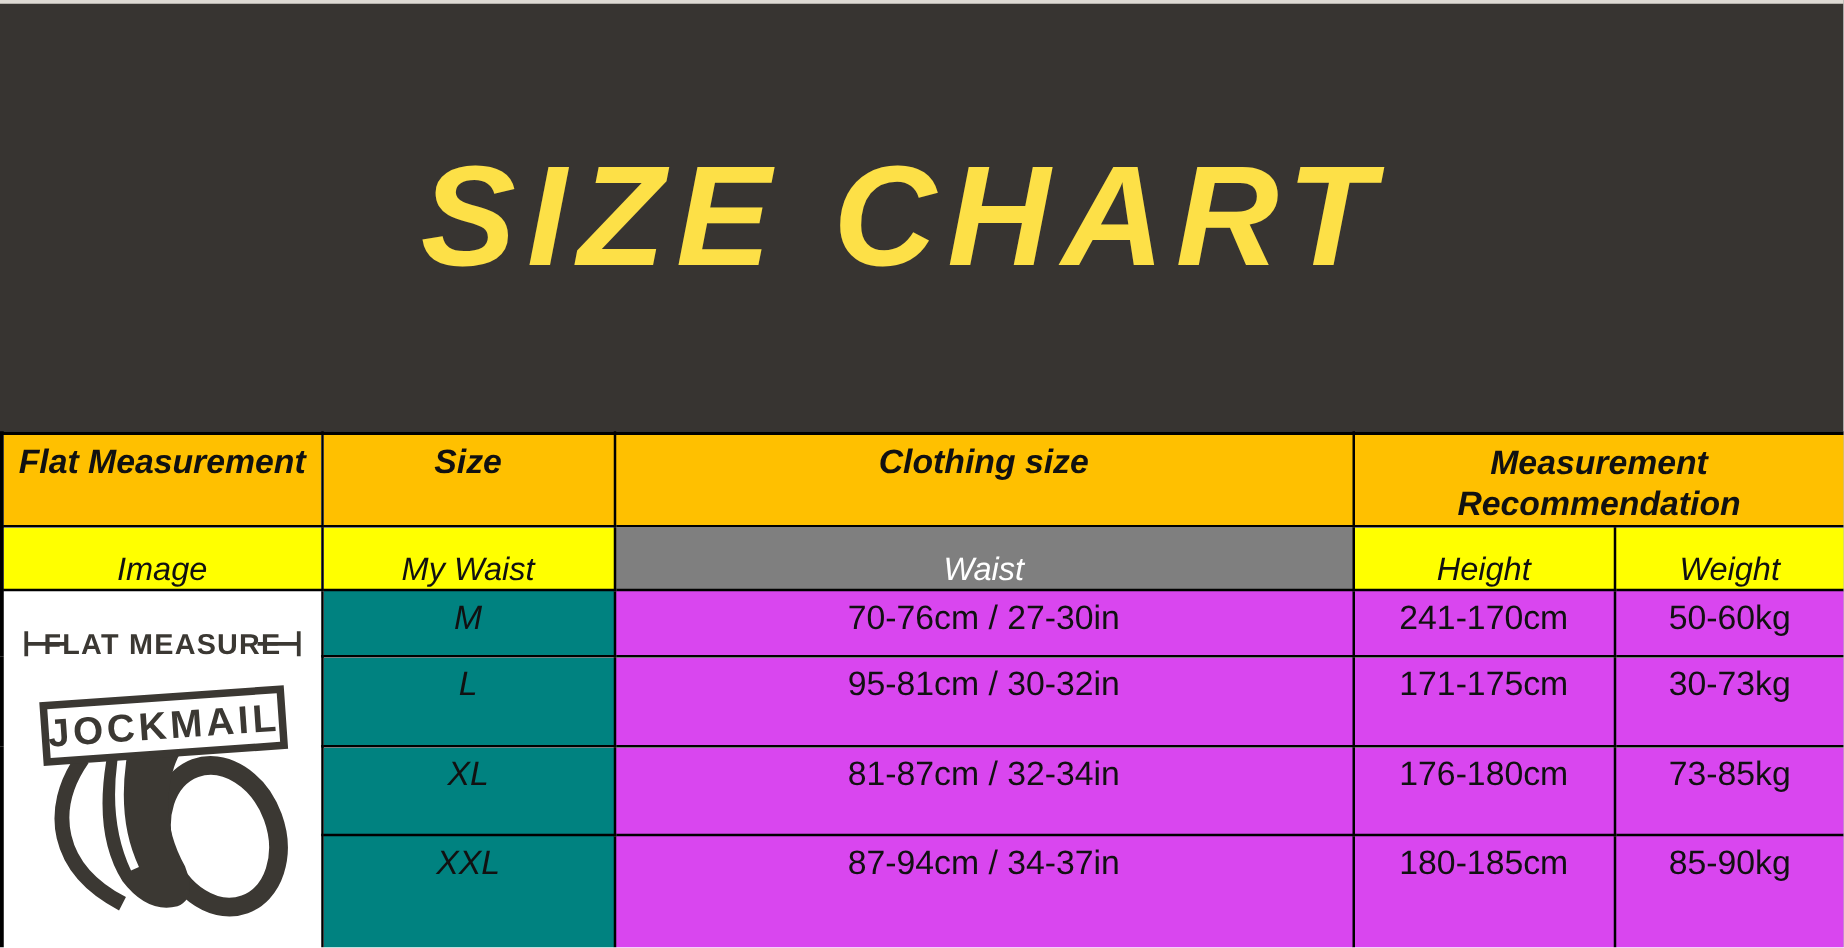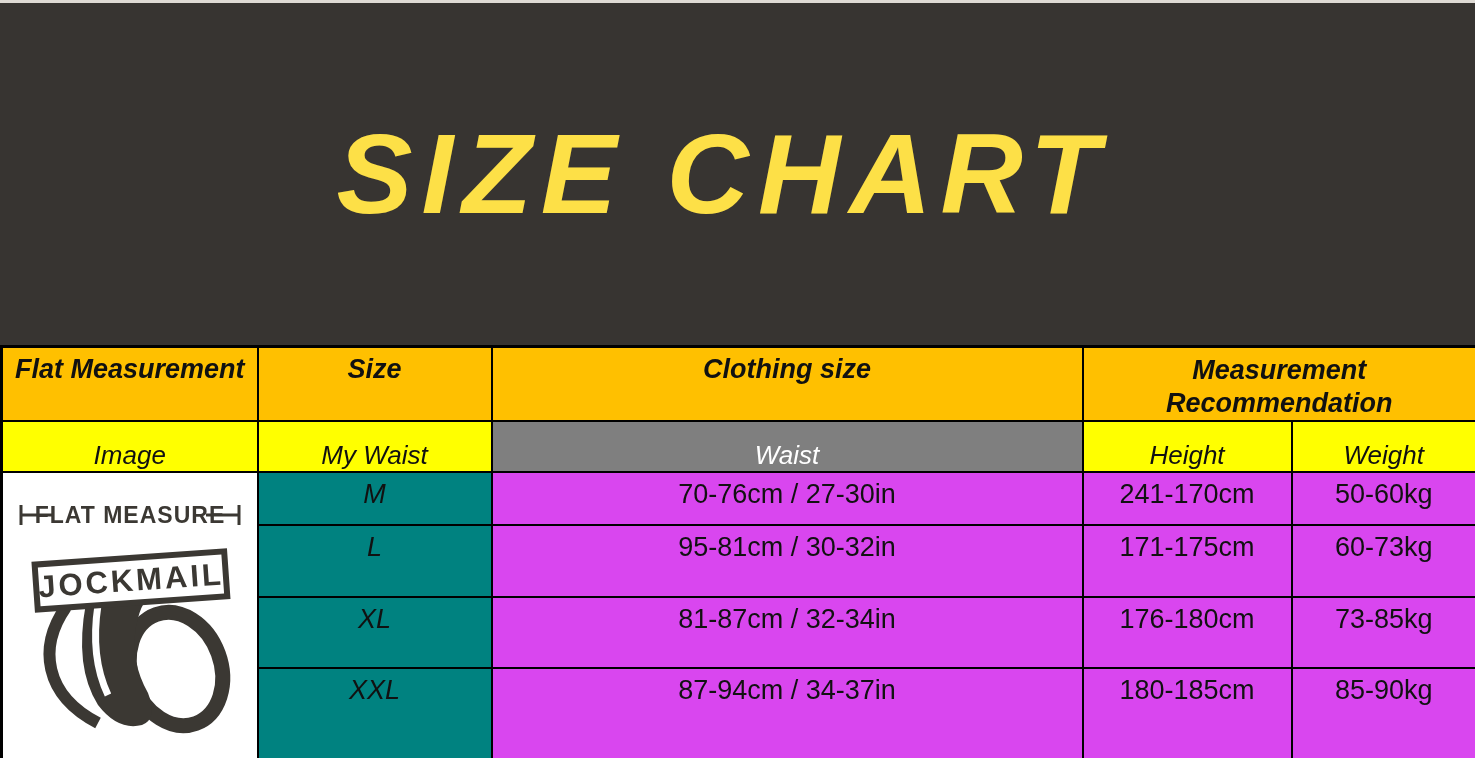--- a/index.html
+++ b/index.html
@@ -117,21 +117,21 @@
         <td class="size-cell">M</td>
         <td class="val">70-76cm / 27-30in</td>
         <td class="val">241-170cm</td>
         <td class="val">50-60kg</td>
       </tr>
 
       <tr class="r-l">
         <td class="size-cell">L</td>
         <td class="val">95-81cm / 30-32in</td>
         <td class="val">171-175cm</td>
-        <td class="val">60-73kg</td>
+        <td class="val">30-73kg</td>
       </tr>
 
       <tr class="r-xl">
         <td class="size-cell">XL</td>
         <td class="val">81-87cm / 32-34in</td>
         <td class="val">176-180cm</td>
         <td class="val">73-85kg</td>
       </tr>
 
       <tr class="r-xxl">

